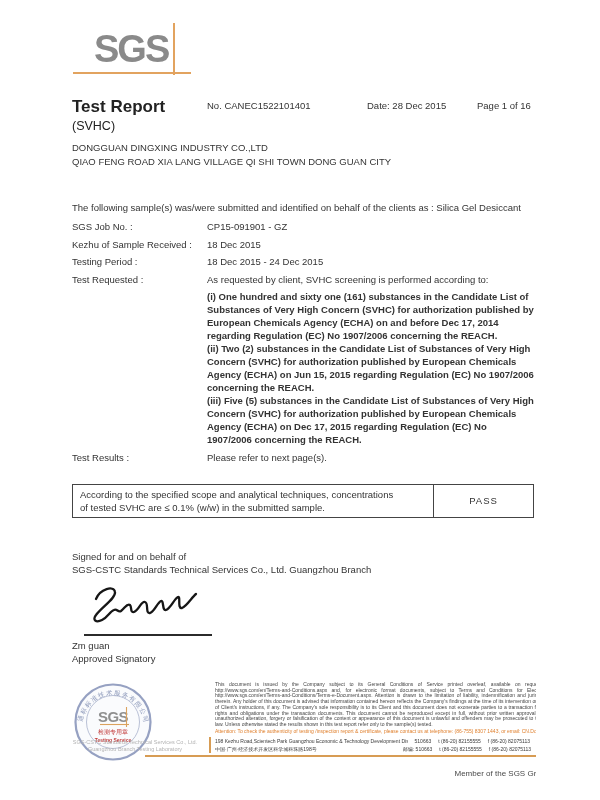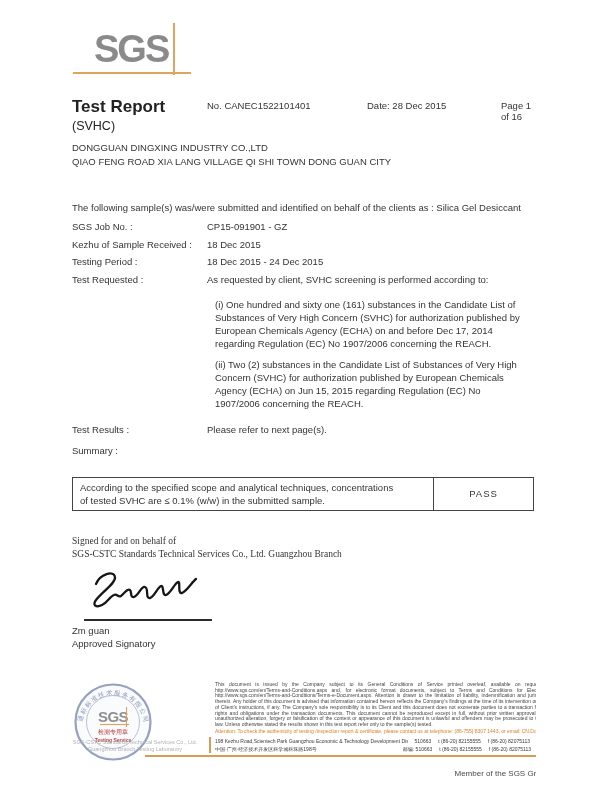--- a/index.html
+++ b/index.html
@@ -10,37 +10,37 @@
   
   .logo { position:absolute; left:72px; top:30px; width:130px; height:72px; }
   .logo-text { font-size:38px; font-weight:bold; color:#8a8a8a; letter-spacing:-2px; padding-left:22px; line-height:38px; }
   .logo-underline { position:absolute; left:1px; top:42px; width:118px; height:2px; background:#e2a35f; }
   .logo-vline { position:absolute; left:101px; top:-7px; width:2px; height:52px; background:#e2a35f; }
 
   
   .report-title { position:absolute; left:72px; top:97px; font-size:17px; font-weight:bold; color:#222; }
   .report-subtitle { position:absolute; left:72px; top:119px; font-size:12.5px; font-weight:normal; color:#222; }
   .meta { position:absolute; top:100px; font-size:9.5px; color:#333; }
-  .meta-no { left:207px; } .meta-date { left:367px; } .meta-page { left:501px; }
+  .meta-no { left:207px; } .meta-date { left:367px; } .meta-page { left:477px; }
 
   .client { position:absolute; left:72px; top:141px; font-size:9.5px; line-height:14px; color:#333; }
   .sample-line { position:absolute; left:72px; top:202px; font-size:9.5px; color:#333; white-space:nowrap; }
 
   
   .content { position:absolute; left:72px; top:220px; width:462px; font-size:9.5px; color:#333; }
   .info-row { display:flex; margin-bottom:4.5px; line-height:13px;justify-content:center; }
   .info-label { width:135px; flex:0 0 135px; }
   .info-value { flex:1; }
-  .info-value p { margin:8px; line-height:13px; }
+  .info-value p { margin:0; line-height:13px;font-weight:bold; }
   .summary-label { margin-top:8px; line-height:13px; }
   .summary-box { margin-top:20px; display:flex; border:1.2px solid #444; min-height:30px;gap:24px; }
   .summary-text { flex:1; padding:3px 7px; line-height:13px; }
   .pass-cell { flex:0 0 100px; border-left:1.2px solid #444; display:flex; align-items:center; justify-content:center; font-size:9.5px; letter-spacing:1px; }
 
-  .signed-block { margin-top:24px; line-height:13.5px;font-family:Liberation Serif, serif; }
+  .signed-block { margin-top:32px; line-height:13.5px; }
   .sig-wrap { margin:6px 0 0 12px; }
   .sig-underline { width:128px; height:2px; background:#2b2b2b; margin-top:1px; }
   .signer { line-height:13px; margin-top:3px; }
 
   
   .seal-svg { position:absolute; left:73px; top:682px; }
   .seal-company { position:absolute; left:50px; top:739px; width:170px; font-size:5.5px; line-height:7px; color:#b3b3b3; text-align:center; z-index:3; }
   .footer-right { position:absolute; left:215px; top:682px; width:372px; }
   .disclaimer { font-size:5px; line-height:5.7px; color:#454545; text-align:justify; }
   .attention { font-size:5px; line-height:5.7px; color:#e0812f; margin-top:1px; }
@@ -91,28 +91,28 @@
     </div>
     <div class="info-row">
       <div class="info-label">Test Requested :</div>
       <div class="info-value">As requested by client, SVHC screening is performed according to:</div>
     </div>
     <div class="info-row">
       <div class="info-label"></div>
       <div class="info-value">
         <p>(i) One hundred and sixty one (161) substances in the Candidate List of Substances of Very High Concern (SVHC) for authorization published by European Chemicals Agency (ECHA) on and before Dec 17, 2014 regarding Regulation (EC) No 1907/2006 concerning the REACH.</p>
         <p>(ii) Two (2) substances in the Candidate List of Substances of Very High Concern (SVHC) for authorization published by European Chemicals Agency (ECHA) on Jun 15, 2015 regarding Regulation (EC) No 1907/2006 concerning the REACH.</p>
+        <p>(iii) Five (5) substances in the Candidate List of Substances of Very High Concern (SVHC) for authorization published by European Chemicals Agency (ECHA) on Dec 17, 2015 regarding Regulation (EC) No 1907/2006 concerning the REACH.</p>
       </div>
     </div>
     <div class="info-row">
       <div class="info-label">Test Results :</div>
       <div class="info-value">Please refer to next page(s).</div>
     </div>
 
-    <div class="summary-label">Summary :</div>
     <div class="summary-box">
       <div class="summary-text">According to the specified scope and analytical techniques, concentrations of tested SVHC are ≤ 0.1% (w/w) in the submitted sample.</div>
       <div class="pass-cell">PASS</div>
     </div>
 
     <div class="signed-block">
       <div>Signed for and on behalf of</div>
       <div>SGS-CSTC Standards Technical Services Co., Ltd. Guangzhou Branch</div>
     </div>
 

